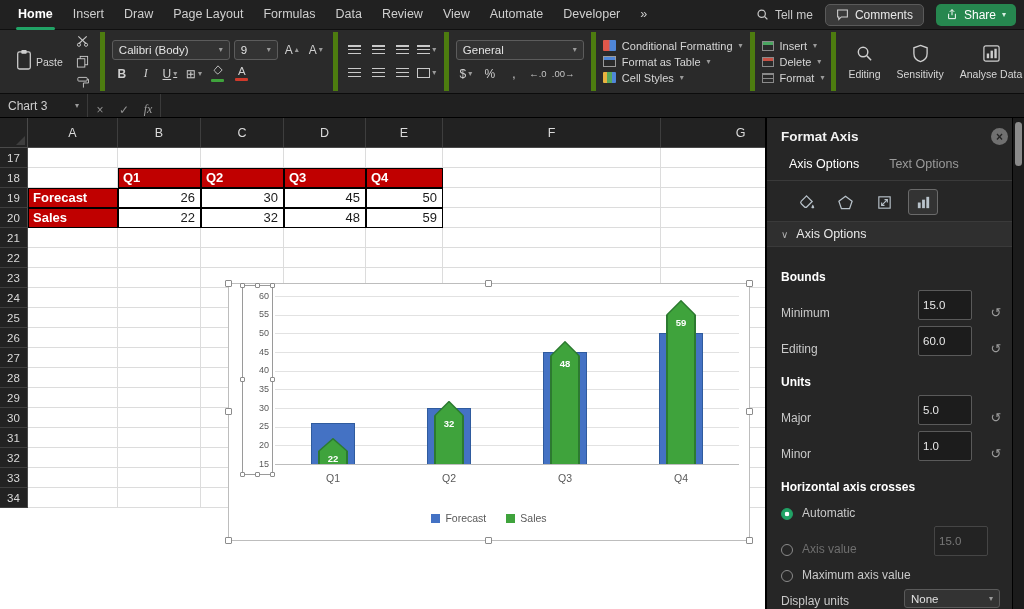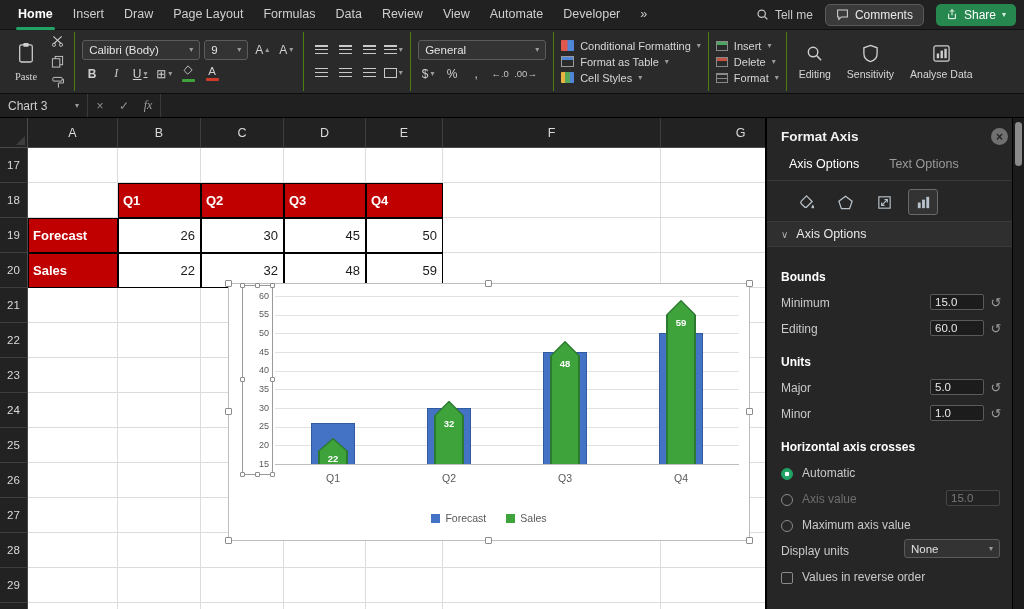--- a/index.html
+++ b/index.html
@@ -22,66 +22,66 @@
   .btn-comments { display:flex; align-items:center; gap:6px; background:#3a3a3a; border:1px solid #5a5a5a;
     color:#e8e8e8; font-size:12px; border-radius:5px; padding:3px 10px; font-family:inherit; }
   .btn-share { display:flex; align-items:center; gap:6px; background:var(--share); border:none;
     color:#fff; font-size:12px; border-radius:5px; padding:4px 10px; font-family:inherit; }
   .btn-share .cr { color:#d8efe2; }
   .mi { display:flex; align-items:center; }
   
   .ribbon { position:absolute; top:30px; left:0; right:0; height:64px; background:#2a2a2a;
     border-bottom:1px solid #0c0c0c; display:flex; align-items:stretch; padding:2px 4px; overflow:hidden; }
   .rgroup { display:flex; flex-direction:column; justify-content:center; gap:4px; padding:0 7px; }
-  .rgroup + .rgroup { border-left:1px solid #4d7c0f; }
+  .rgroup + .rgroup { border-left:5px solid #4d7c0f; }
   .rgroup.hor { flex-direction:row; align-items:center; gap:6px; }
   .rrow { display:flex; gap:4px; align-items:center; }
   .rdd { background:#333; border:1px solid #5c5c5c; border-radius:3px; color:#e4e4e4; font-size:11.5px;
     height:20px; display:flex; align-items:center; justify-content:space-between; padding:0 6px; gap:6px; white-space:nowrap; }
   .w-font { width:118px; } .w-size { width:44px; } .w-num { width:128px; }
   .ricon { min-width:20px; height:19px; display:flex; align-items:center; justify-content:center;
     color:#cfcfcf; font-size:12px; border-radius:3px; gap:2px; white-space:nowrap; }
   .ricon.b { font-weight:bold; } .ricon.i { font-style:italic; font-family:"Liberation Serif",serif; }
   .ricon.u { text-decoration:underline; }
   .ricon.sm { font-size:9.5px; color:#c4c4c4; }
   .rlabel { color:#d6d6d6; font-size:10.5px; }
-  .paste-btn { background:none; border:none; display:flex; flex-direction:column; align-items:center; gap:3px; padding:2px 4px; font-family:Liberation Serif, serif; }
+  .paste-btn { background:none; border:none; display:flex; flex-direction:row; align-items:center; gap:3px; padding:2px 4px; font-family:Liberation Sans, sans-serif; }
   .mini-col { display:flex; flex-direction:column; justify-content:center; gap:2px; }
   .colbtn { display:flex; flex-direction:column; align-items:center; justify-content:center; height:19px; min-width:20px; color:#cfcfcf; font-size:11.5px; line-height:1; }
   .cbar { display:block; width:13px; height:3px; margin-top:1px; border-radius:1px; }
   .cbar-green { background:var(--bar-green); }
   .cbar-red { background:#d03a2b; }
   .ic-al { width:13px; height:10px; background:repeating-linear-gradient(to bottom,#c9c9c9 0 1.5px,transparent 1.5px 3.9px); }
   .ic-mg { width:13px; height:10px; border:1px solid #c9c9c9; }
   .ic-cf { width:13px; height:11px; background:linear-gradient(90deg,#e0574b 0 48%,#4f86d8 52% 100%); border-radius:1px; }
   .ic-tb { width:13px; height:11px; border:1px solid #9a9a9a; background:linear-gradient(#4f86d8 0 3px, transparent 3px); }
   .ic-cs { width:13px; height:11px; background:linear-gradient(90deg,#e8b33f 0 33%,#58a85a 33% 66%,#4f86d8 66%); border-radius:1px; }
   .ic-cell { width:12px; height:10px; border:1px solid #8a8a8a; }
   .ic-cell.ins { background:linear-gradient(#4aa560 0 3px, transparent 3px); }
   .ic-cell.del { background:linear-gradient(#c65246 0 3px, transparent 3px); }
   .ic-cell.fmt { background:repeating-linear-gradient(to bottom,#8a8a8a 0 1px,transparent 1px 4px); }
   .style-row { display:flex; align-items:center; gap:6px; font-size:11px; color:#d6d6d6; white-space:nowrap; }
   .big-btn { display:flex; flex-direction:column; align-items:center; justify-content:center; gap:3px;
     color:#d6d6d6; font-size:10.5px; padding:0 5px; background:none; border:none; font-family:inherit; white-space:nowrap; }
   
   .formulabar { position:absolute; top:94px; left:0; right:0; height:24px; background:#202020;
-    border-bottom:1px solid #000; display:flex; align-items:center; font-size:12px; color:#cfcfcf; }
+    border-bottom:1px solid #000; display:flex; align-items:flex-end; font-size:12px; color:#cfcfcf; }
   .namebox { width:88px; height:100%; display:flex; align-items:center; justify-content:space-between;
     padding:0 8px; border-right:1px solid #3a3a3a; }
   .fb-btn { width:24px; text-align:center; color:#8f8f8f; font-size:12px; }
   .fb-fx { width:24px; text-align:center; font-style:italic; font-family:"Liberation Serif",serif; color:#9f9f9f; }
   .fb-input { flex:1; height:100%; border-left:1px solid #3a3a3a; color:#e8e8e8; padding:0 8px; display:flex; align-items:center; }
   
   .main { position:absolute; top:118px; left:0; right:0; bottom:0; display:flex; }
   .sheet { position:relative; width:765px; flex:none; background:#fff; overflow:hidden; }
   .colheaders { display:flex; height:30px; background:#222; border-bottom:1px solid #4a4a4a; }
   .corner { width:28px; flex:none; background:#222; border-right:1px solid #4a4a4a; position:relative; }
   .corner::after { content:""; position:absolute; right:2px; bottom:2px; border-left:9px solid transparent; border-bottom:9px solid #3e3e3e; }
   .colh { flex:none; display:flex; align-items:center; justify-content:center; color:#dadada; font-size:12.5px; border-right:1px solid #3e3e3e; }
-  .grow { display:flex; height:35px; }
+  .grow { display:flex; height:20px; }
   .rowh { width:28px; flex:none; background:#222; color:#dadada; font-size:11.5px;
     display:flex; align-items:center; justify-content:center; border-bottom:1px solid #3e3e3e; border-right:1px solid #4a4a4a; }
   .cell { flex:none; border-right:1px solid #dcdcdc; border-bottom:1px solid #dcdcdc; font-size:13px; color:#1a1a1a;
     display:flex; align-items:center; padding:0 5px; background:#fff; overflow:hidden; }
   .cell.red { background:var(--red); color:#fff; font-weight:bold; outline:1px solid #000; outline-offset:-1px; }
   .cell.num { justify-content:flex-end; outline:1px solid #000; outline-offset:-1px; }
   
   .chart { position:absolute; left:228px; top:165px; width:522px; height:258px; background:#fff; border:1px solid #bdbdbd; }
   .chart-plot { position:absolute; inset:0; }
   .handle, .mh { position:absolute; background:#fff; border:1px solid #8c8c8c; border-radius:1px; }
@@ -113,22 +113,22 @@
   .p-icon { width:30px; height:26px; display:flex; align-items:center; justify-content:center; border-radius:3px; border:1px solid transparent; }
   .p-icon.active { border-color:#6a6a6a; background:#333; }
   .p-section { display:flex; align-items:center; gap:8px; padding:5px 14px; background:#2f2f2f;
     border-top:1px solid #3a3a3a; border-bottom:1px solid #3a3a3a; font-size:12.5px; color:#e8e8e8; }
   .p-chev { color:#b0b0b0; font-size:10px; }
   .p-body { padding:4px 20px 0 14px; font-size:12px; }
   .p-group { font-weight:bold; color:#fff; margin:19px 0 4px; font-size:12px; }
   .p-row { display:flex; align-items:flex-end; margin:6px 0; min-height:20px; }
   .p-label { color:#c9c9c9; font-size:12px; white-space:nowrap; }
   .spacer { flex:1; }
-  .p-input { width:54px; height:16px; background:#1c1c1c; border:1px solid #5a5a5a; border-radius:2px;
-    color:#e8e8e8; font-size:11.5px; padding:0 4px; font-family:inherit; margin-right:4px; }
+  .p-input { width:54px; height:30px; background:#1c1c1c; border:1px solid #5a5a5a; border-radius:2px;
+    color:#e8e8e8; font-size:11.5px; padding:0 4px; font-family:inherit; margin-right:16px; }
   .p-input.dim { color:#787878; border-color:#454545; background:#232323; }
   .p-undo { color:#9a9a9a; font-size:13px; width:16px; text-align:center; }
   .radio { width:12px; height:12px; border-radius:50%; border:1.5px solid #8a8a8a; margin-right:9px; flex:none; }
   .radio.sel { border-color:var(--green); background:radial-gradient(circle,#fff 0 2px, var(--green) 2.6px); }
   .cb { width:12px; height:12px; border:1.5px solid #8a8a8a; border-radius:2px; margin-right:9px; flex:none; }
   .dim .cb { border-color:#555; }
   .dim .p-label, .p-label.dim { color:#6e6e6e; }
   .p-select { margin-left:auto; width:96px; height:19px; background:#333; border:1px solid #5a5a5a; border-radius:3px;
     display:flex; align-items:center; justify-content:space-between; padding:0 6px; font-size:11.5px; color:#e0e0e0; margin-right:4px; }
   .p-scroll { position:absolute; top:0; right:0; bottom:0; width:12px; background:#1b1b1b; border-left:1px solid #000; }

